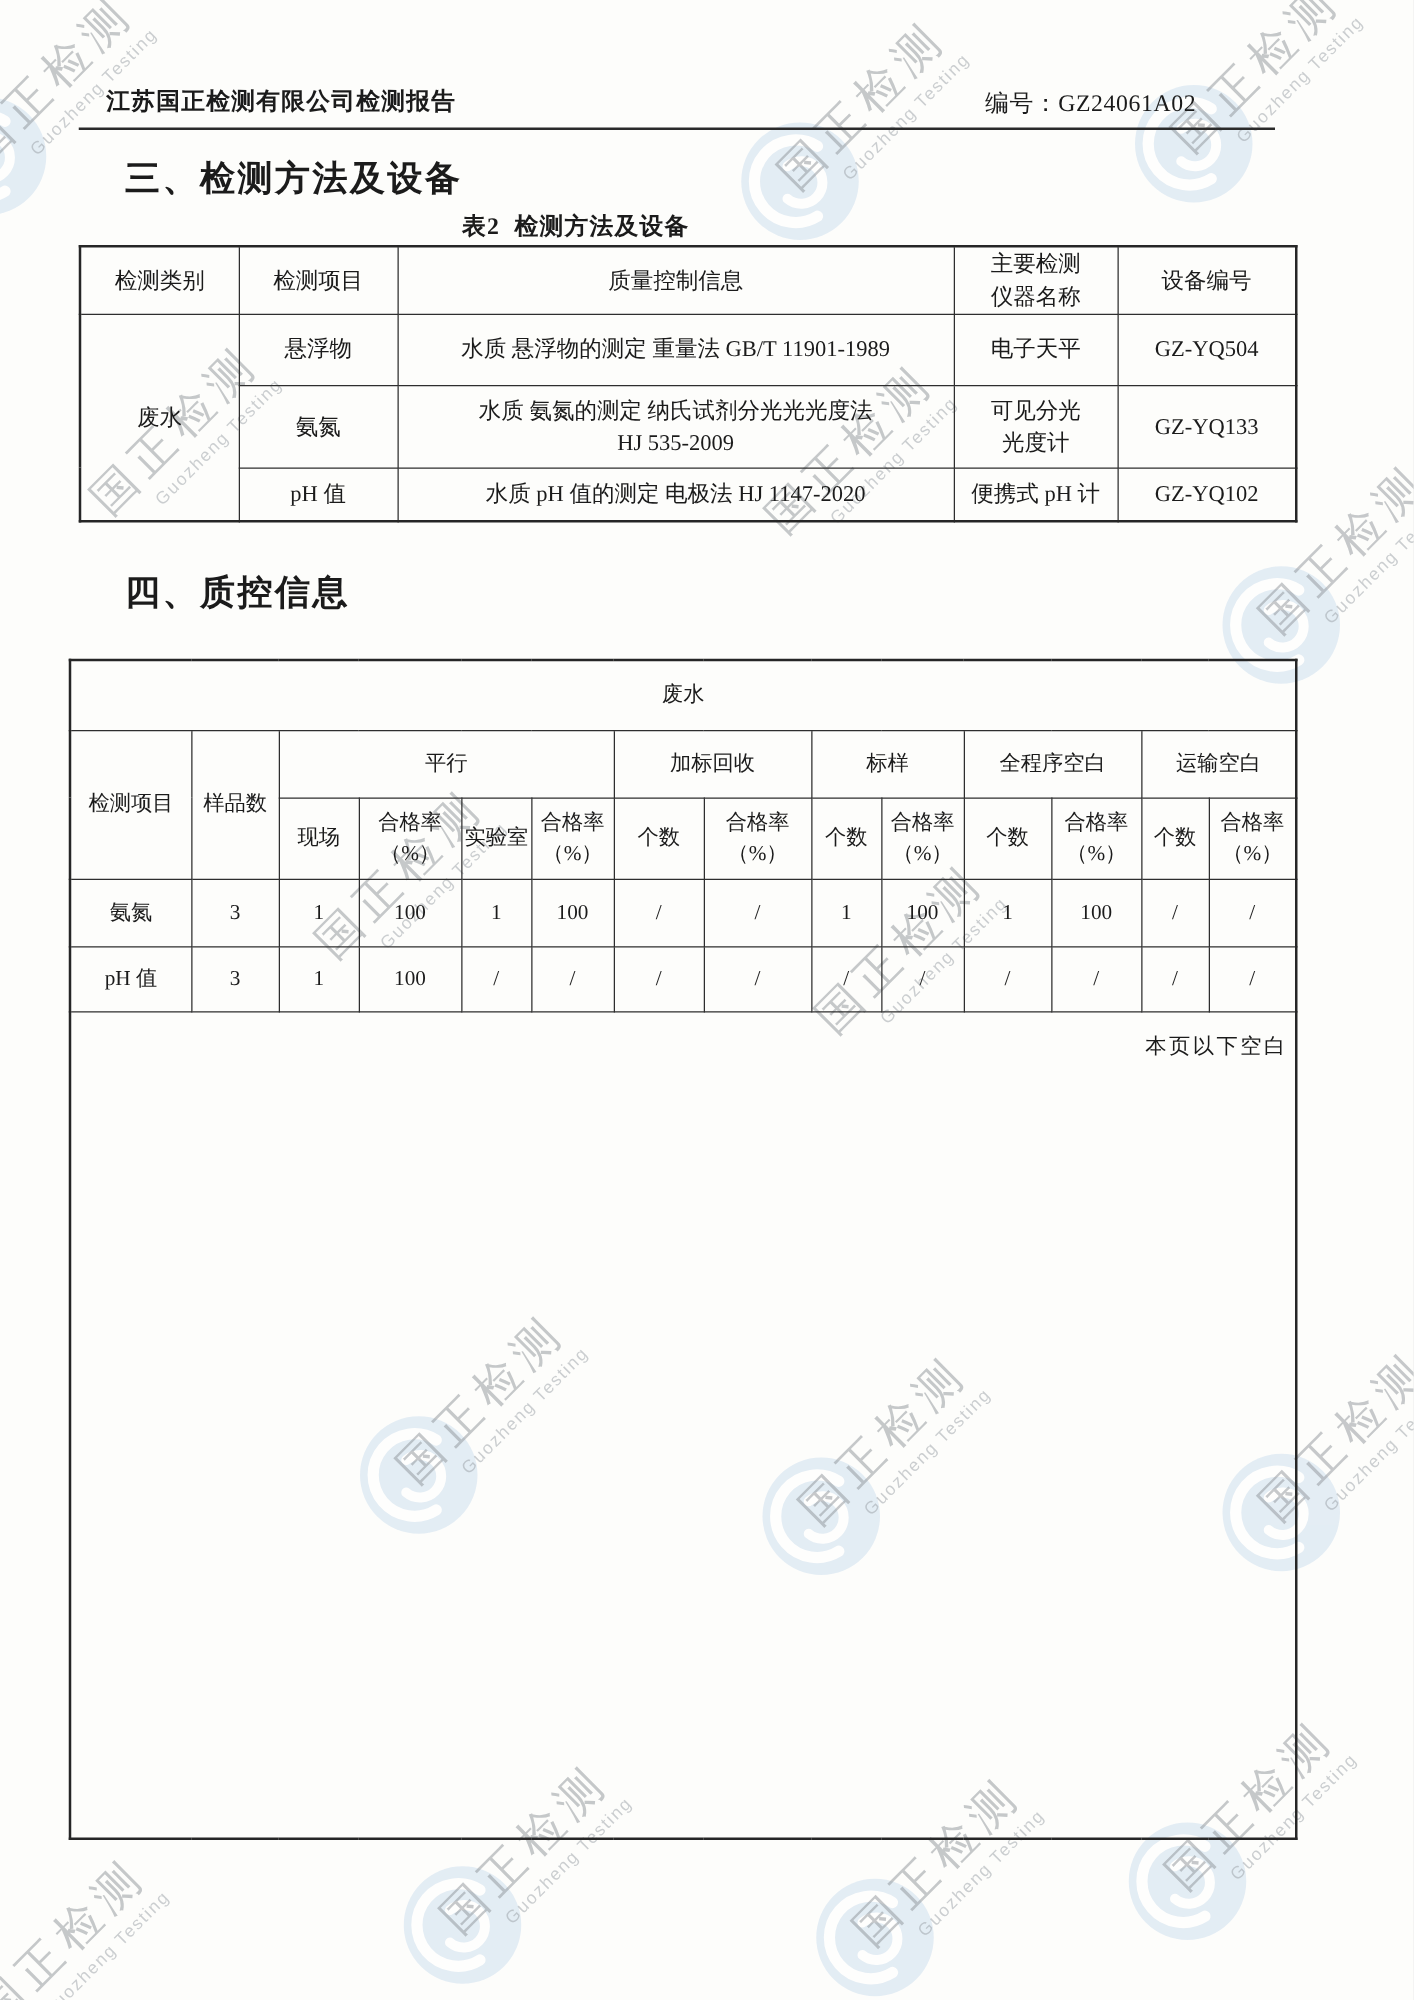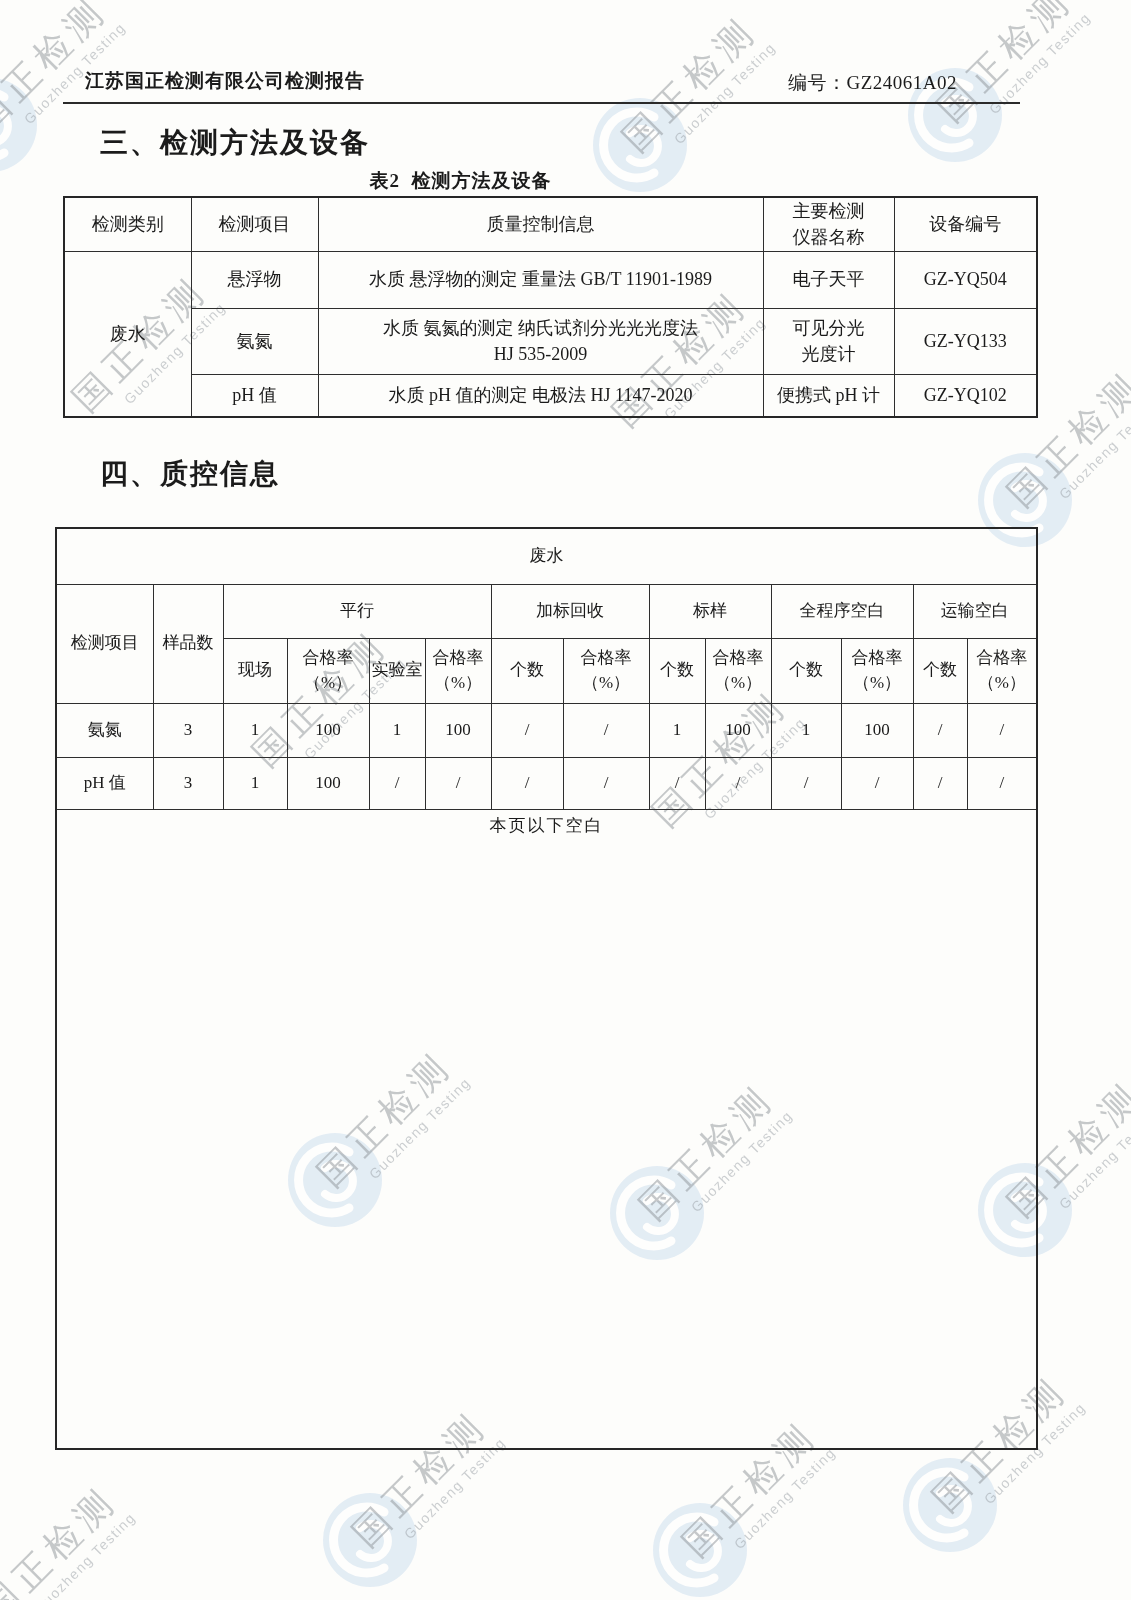--- a/index.html
+++ b/index.html
@@ -60,22 +60,22 @@
     font-weight:normal;
     white-space:pre-line;
     padding:0 2px;
     overflow:hidden;
   }
   .t2 td,.t2 th{font-size:18px;line-height:1.45;}
   .t3 td,.t3 th{font-size:17px;line-height:1.45;}
   .h54{height:54px;} .h57{height:57px;} .h66{height:66px;} .h43{height:43px;}
   .h56{height:56px;} .h65{height:65px;} .h52{height:52px;}
   .blank-cell{
-    height:630px;vertical-align:top;text-align:center;
-    font-size:17px;padding:4px 6px;letter-spacing:2px;font-family:Liberation Serif, serif;
+    height:630px;vertical-align:top;text-align:right;
+    font-size:17px;padding:15px 6px;letter-spacing:2px;font-family:Liberation Serif, serif;
   }
   .footer{
     position:absolute;left:0;top:1474px;width:1131px;
     text-align:center;font-size:18px;letter-spacing:4px;
   }
 </style>
 </head>
 <body>
 
 <div class="page">

